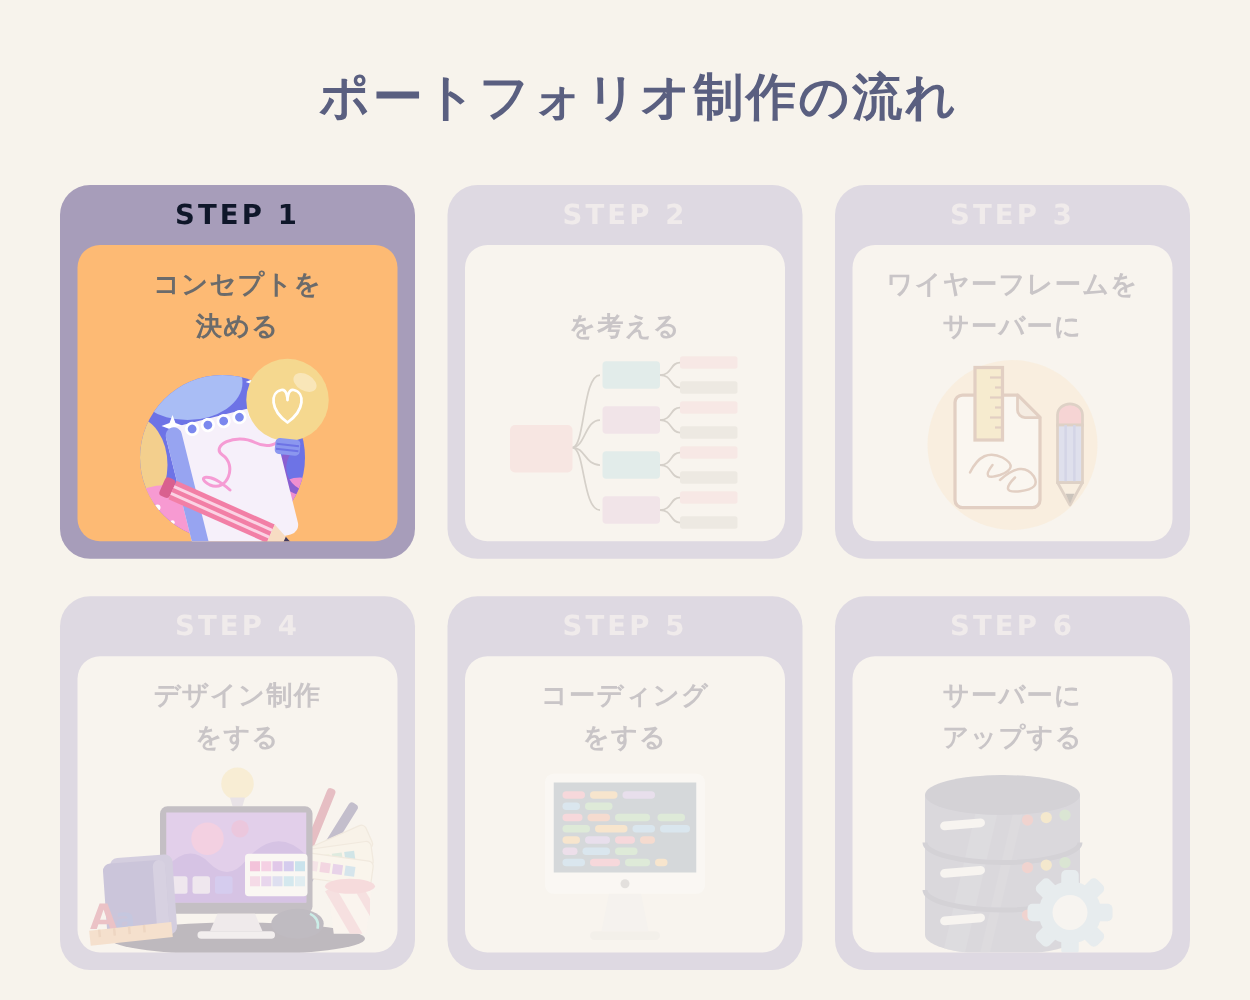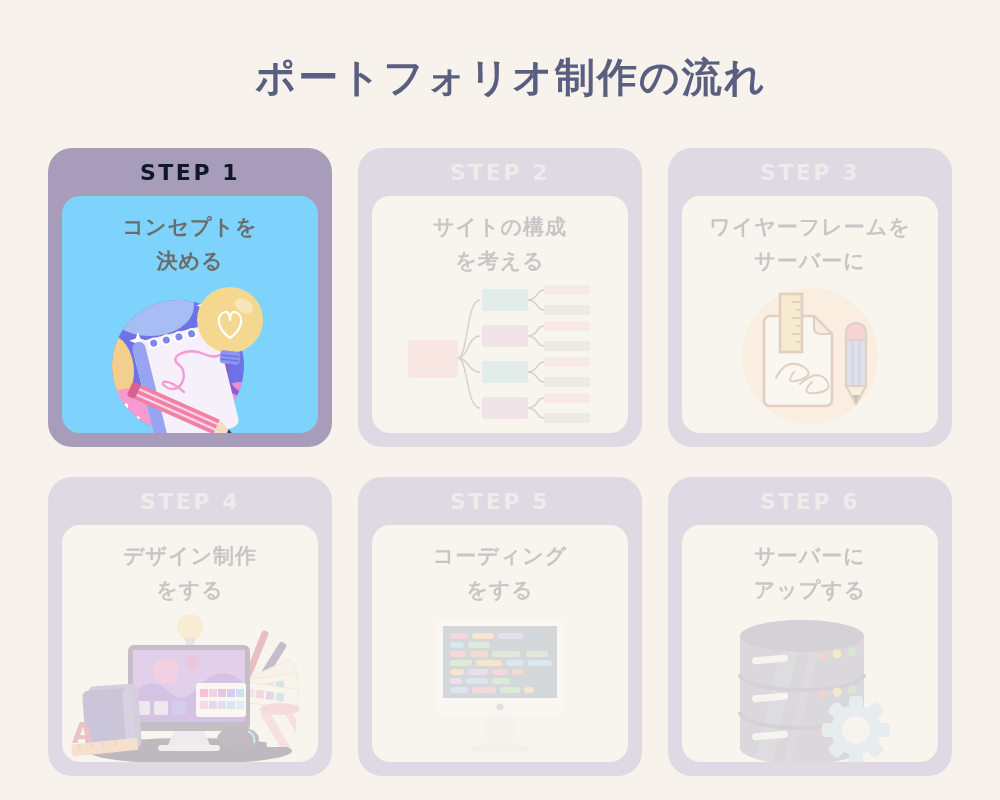--- a/index.html
+++ b/index.html
@@ -43,21 +43,21 @@
   }
   .card.active .card-header   { color: #0f172a; }
   .card.inactive .card-header { color: #f0ebeb; }
   .card-inner {
     position: absolute;
     left: 14px; right: 14px; top: 48px; bottom: 14px;
     border-radius: 18px;
     overflow: hidden;
     display: flex; flex-direction: column; align-items: center;
   }
-  .card.active .card-inner   { background: #7dd3fc; }
+  .card.active .card-inner   { background: #fdba74; }
   .card.inactive .card-inner { background: #f8f4ee; }
   .card-title {
     margin-top: 14px;
     text-align: center;
     font-size: 21px;
     font-weight: 700;
     line-height: 34px;
     letter-spacing: 1px;
   }
   .card.active .card-title   { color: #6b6b6b; }
@@ -137,21 +137,21 @@
             </g>
           </svg>
         </div>
       </div>
     </article>
 
     <article class="card inactive">
       <div class="card-header">STEP 2</div>
       <div class="card-inner">
         <div class="card-title">
-          <span>サイトの構成</span><br>
+          <br>
           <span>を考える</span>
         </div>
         <div class="illustration">
           <svg width="196" height="146" viewBox="0 0 196 146" aria-hidden="true">
             <g stroke="#8d857c" stroke-width="1.4" fill="none">
               <path d="M56,74 C66,74 64,16 78,16"></path>
               <path d="M56,74 C66,74 66,52 78,52"></path>
               <path d="M56,74 C66,74 66,88 78,88"></path>
               <path d="M56,74 C66,74 64,124 78,124"></path>
               <path d="M126,16 C136,16 134,6  142,6"></path>

